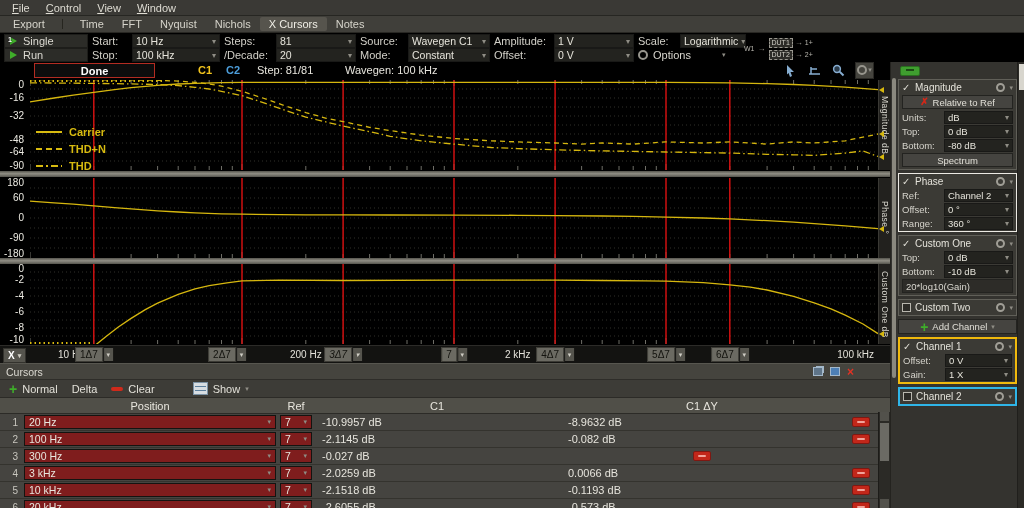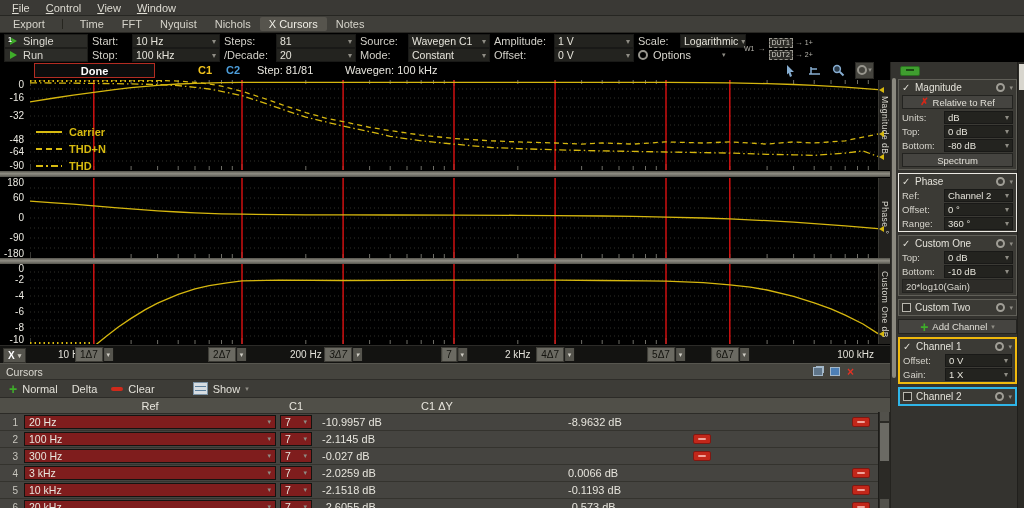--- a/index.html
+++ b/index.html
@@ -613,20 +613,21 @@
       <span class="show-icon">
           <i></i>
           <i></i>
         </span>
       <span>Show</span>
       <span class="mini-arrow">▾</span>
       </span>
   </div>
   <div class="cur-header cgrid">
     <div></div>
+    <div>Position</div>
     <div>Ref</div>
     <div>C1</div>
     <div>C1 ΔY</div>
     <div></div>
       <div></div>
   </div>
   <div id="cursor-rows">
       <div class="cur-row cgrid">
         <div class="rownum">1</div>
         <div class="pos-combo">
@@ -648,20 +649,21 @@
         <div class="rownum">2</div>
         <div class="pos-combo">
           <span>100 Hz</span>
           <span class="ca">▾</span>
         </div>
         <div class="ref-combo">
           <span>7</span>
           <span class="ca">▾</span>
         </div>
         <div class="cellval">-2.1145 dB</div>
+        <div class="cellval">-0.082 dB</div>
         <div class="rm-btn">
           <span class="rm-dash"></span>
         </div>
         <div></div>
       </div>
       <div class="cur-row cgrid">
         <div class="rownum">3</div>
         <div class="pos-combo">
           <span>300 Hz</span>
           <span class="ca">▾</span>

